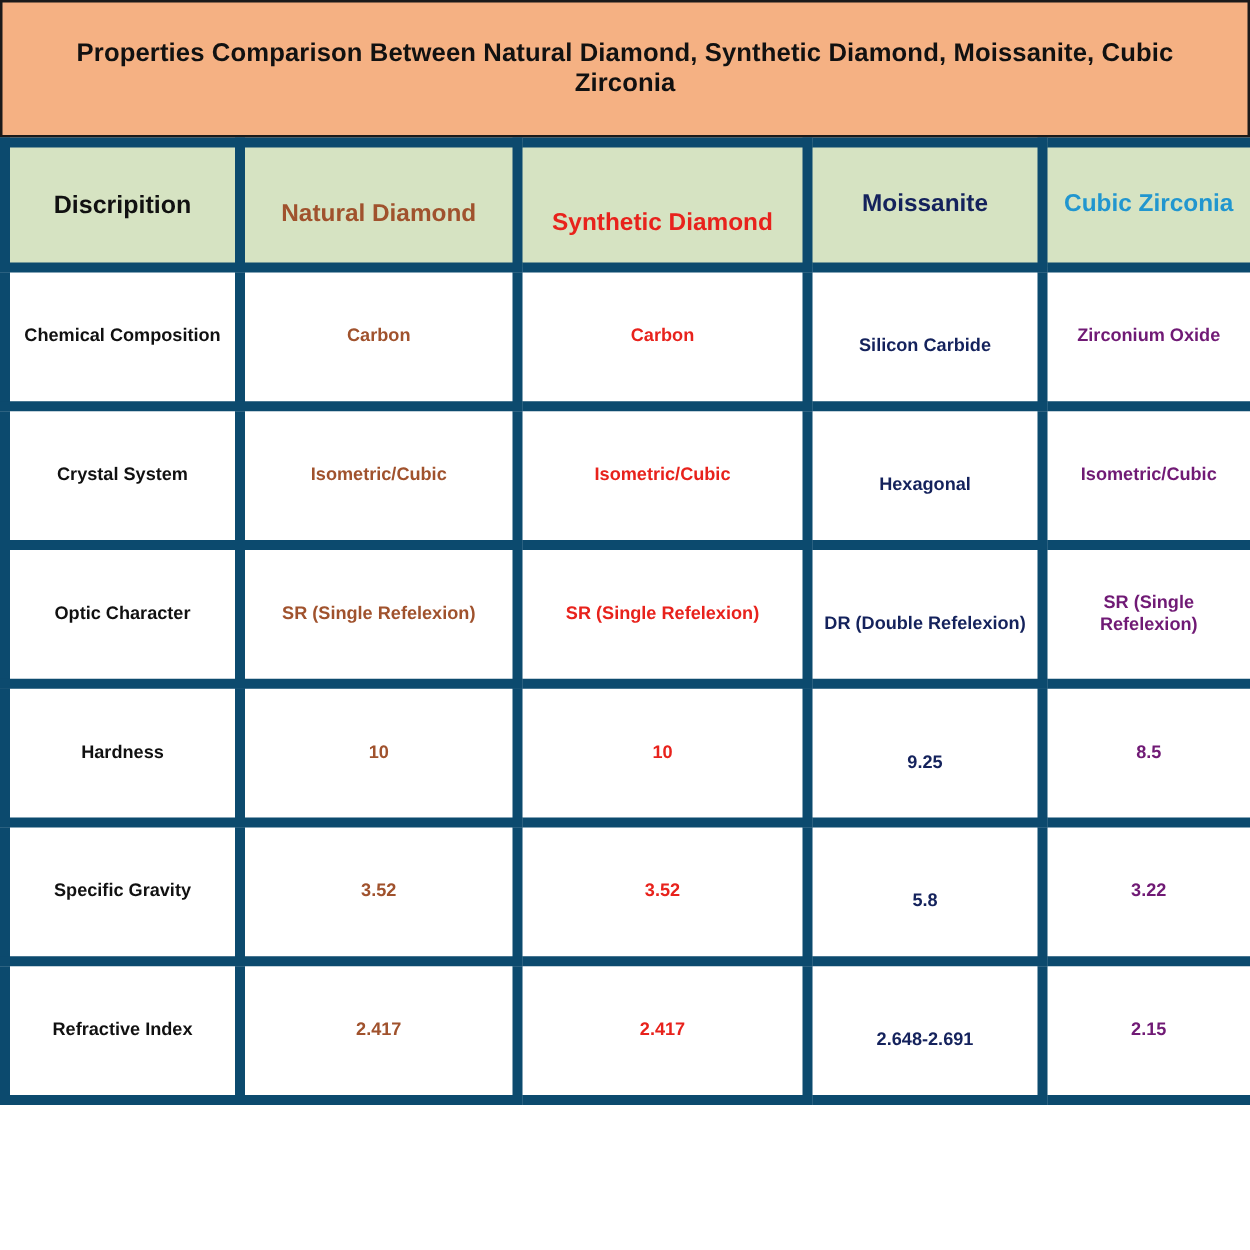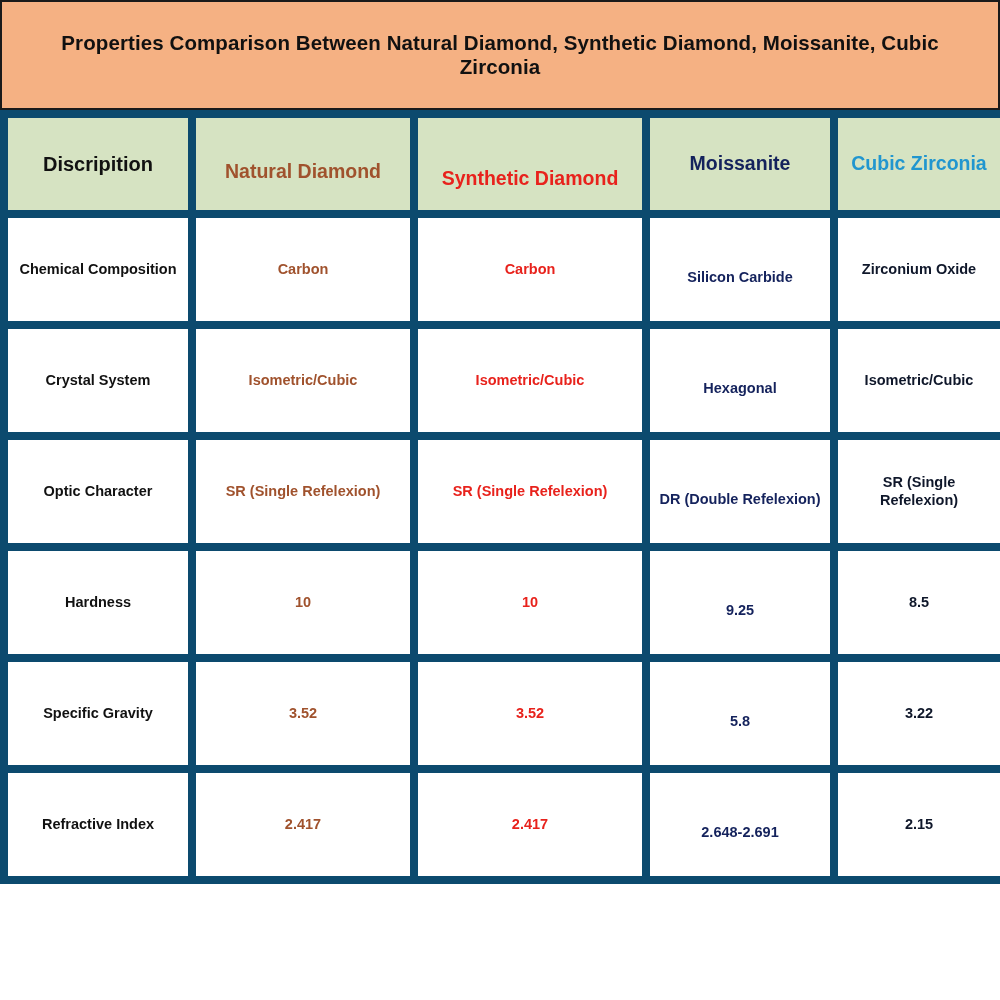--- a/index.html
+++ b/index.html
@@ -109,21 +109,21 @@
   }
   .v-mo {
     font-size: 14.5px;
     font-weight: bold;
     color: #14225c;
     margin-top: 16px;
   }
   .v-cz {
     font-size: 14.5px;
     font-weight: bold;
-    color: #0f172a;
+    color: #701a75;
   }
   .cellwrap {
     display: block;
     line-height: 1.2;
   }
 </style>
 </head>
 <body>
 
 <div class="sheet">

